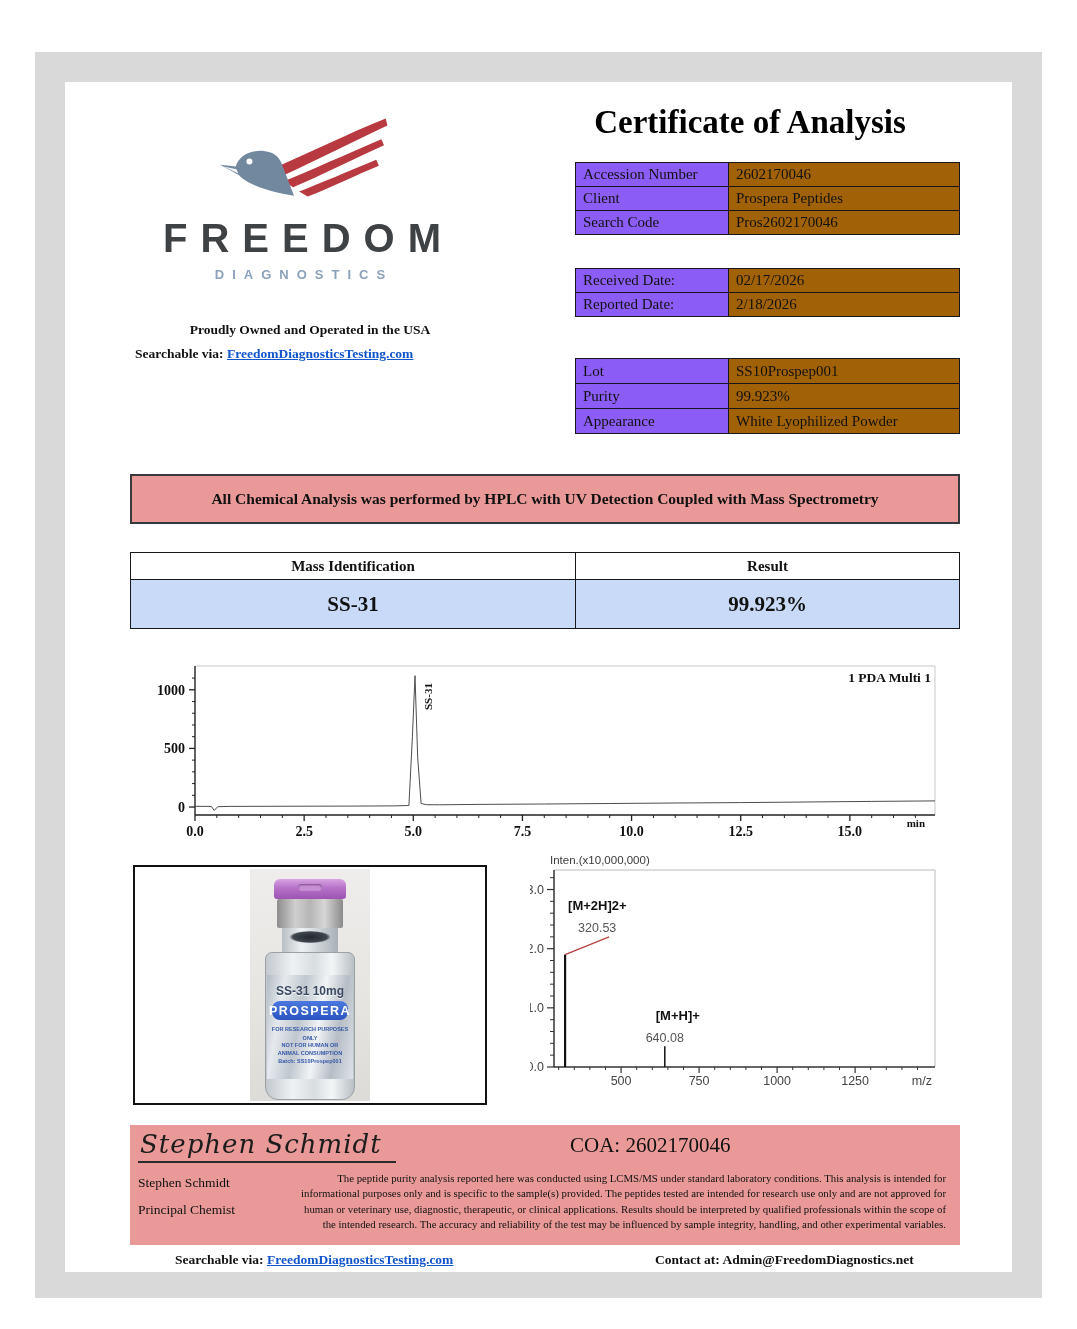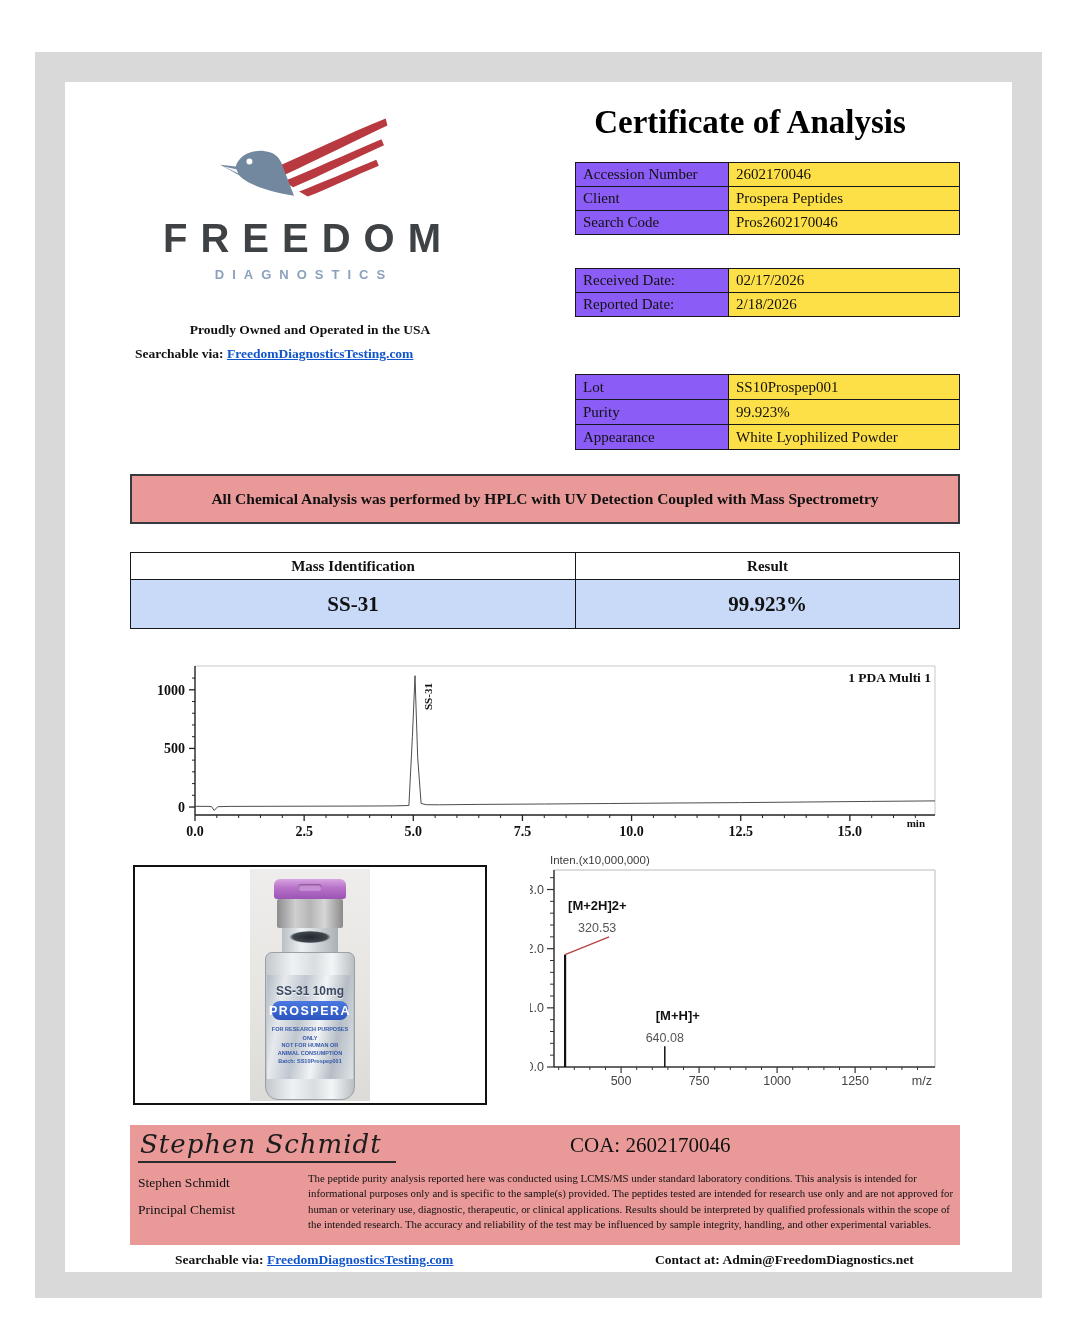--- a/index.html
+++ b/index.html
@@ -22,23 +22,23 @@
            font-size:13.5px;font-weight:bold;}
   .search-line{position:absolute;left:70px;top:264px;font-size:13.5px;font-weight:bold;}
   .link{color:#1155cc;text-decoration:underline;cursor:pointer;}
 
   
   table.tbl{position:absolute;border-collapse:collapse;table-layout:fixed;
             font-size:15px;font-family:"Liberation Serif",serif;}
   table.tbl td{border:1.8px solid #16161d;padding:1px 7px;height:21px;overflow:hidden;
                white-space:nowrap;vertical-align:middle;}
   td.lbl{background:#8b5cf6;font-weight:normal;}
-  td.val{background:#fde047;}
+  td.val{background:#a16207;}
   #info-table,#date-table,#lot-table{left:510px;width:385px;}
-  #info-table{top:80px;} #date-table{top:186px;} #lot-table{top:292px;}
+  #info-table{top:80px;} #date-table{top:186px;} #lot-table{top:276px;}
   #product-table{left:65px;top:288px;width:357px;}
   #product-table td{height:22px;}
   #lot-table td{height:22px;}
 
   .banner{position:absolute;left:65px;top:392px;width:830px;height:50px;background:#ea9999;
           border:2px solid #38383f;box-sizing:border-box;display:flex;align-items:center;
           justify-content:center;font-size:15.5px;font-weight:bold;}
 
   #mass-table{left:65px;top:470px;width:830px;}
   #mass-table td{text-align:center;}
@@ -88,22 +88,22 @@
        color:#3558a8;font-weight:bold;transform:scale(.92);}
 
   
   .sig-box{position:absolute;left:65px;top:1043px;width:830px;height:120px;background:#ea9999;}
   .signature{position:absolute;left:8px;top:4px;font-family:"DejaVu Serif",serif;font-style:italic;
        font-size:26px;letter-spacing:1px;color:#1c1c1c;border-bottom:2px solid #2b2b2b;
        padding:0 14px 2px 2px;}
   .coa{position:absolute;left:440px;top:8px;font-size:21px;font-weight:normal;}
   .sig-name{position:absolute;left:8px;top:50px;font-size:13.5px;}
   .sig-title{position:absolute;left:8px;top:77px;font-size:13.5px;}
-  .disclaimer{position:absolute;left:178px;top:46px;width:650px;font-size:10.8px;line-height:1.42;
-       text-align:left;}
+  .disclaimer{position:absolute;left:166px;top:46px;width:650px;font-size:10.8px;line-height:1.42;
+       text-align:right;}
 
   
   .footer-left{position:absolute;left:110px;top:1170px;font-size:13.5px;font-weight:bold;}
   .footer-right{position:absolute;left:590px;top:1170px;font-size:13.5px;font-weight:bold;}
 </style>
 </head>
 <body>
 
 <div class="canvas">
   <div class="frame"></div>

